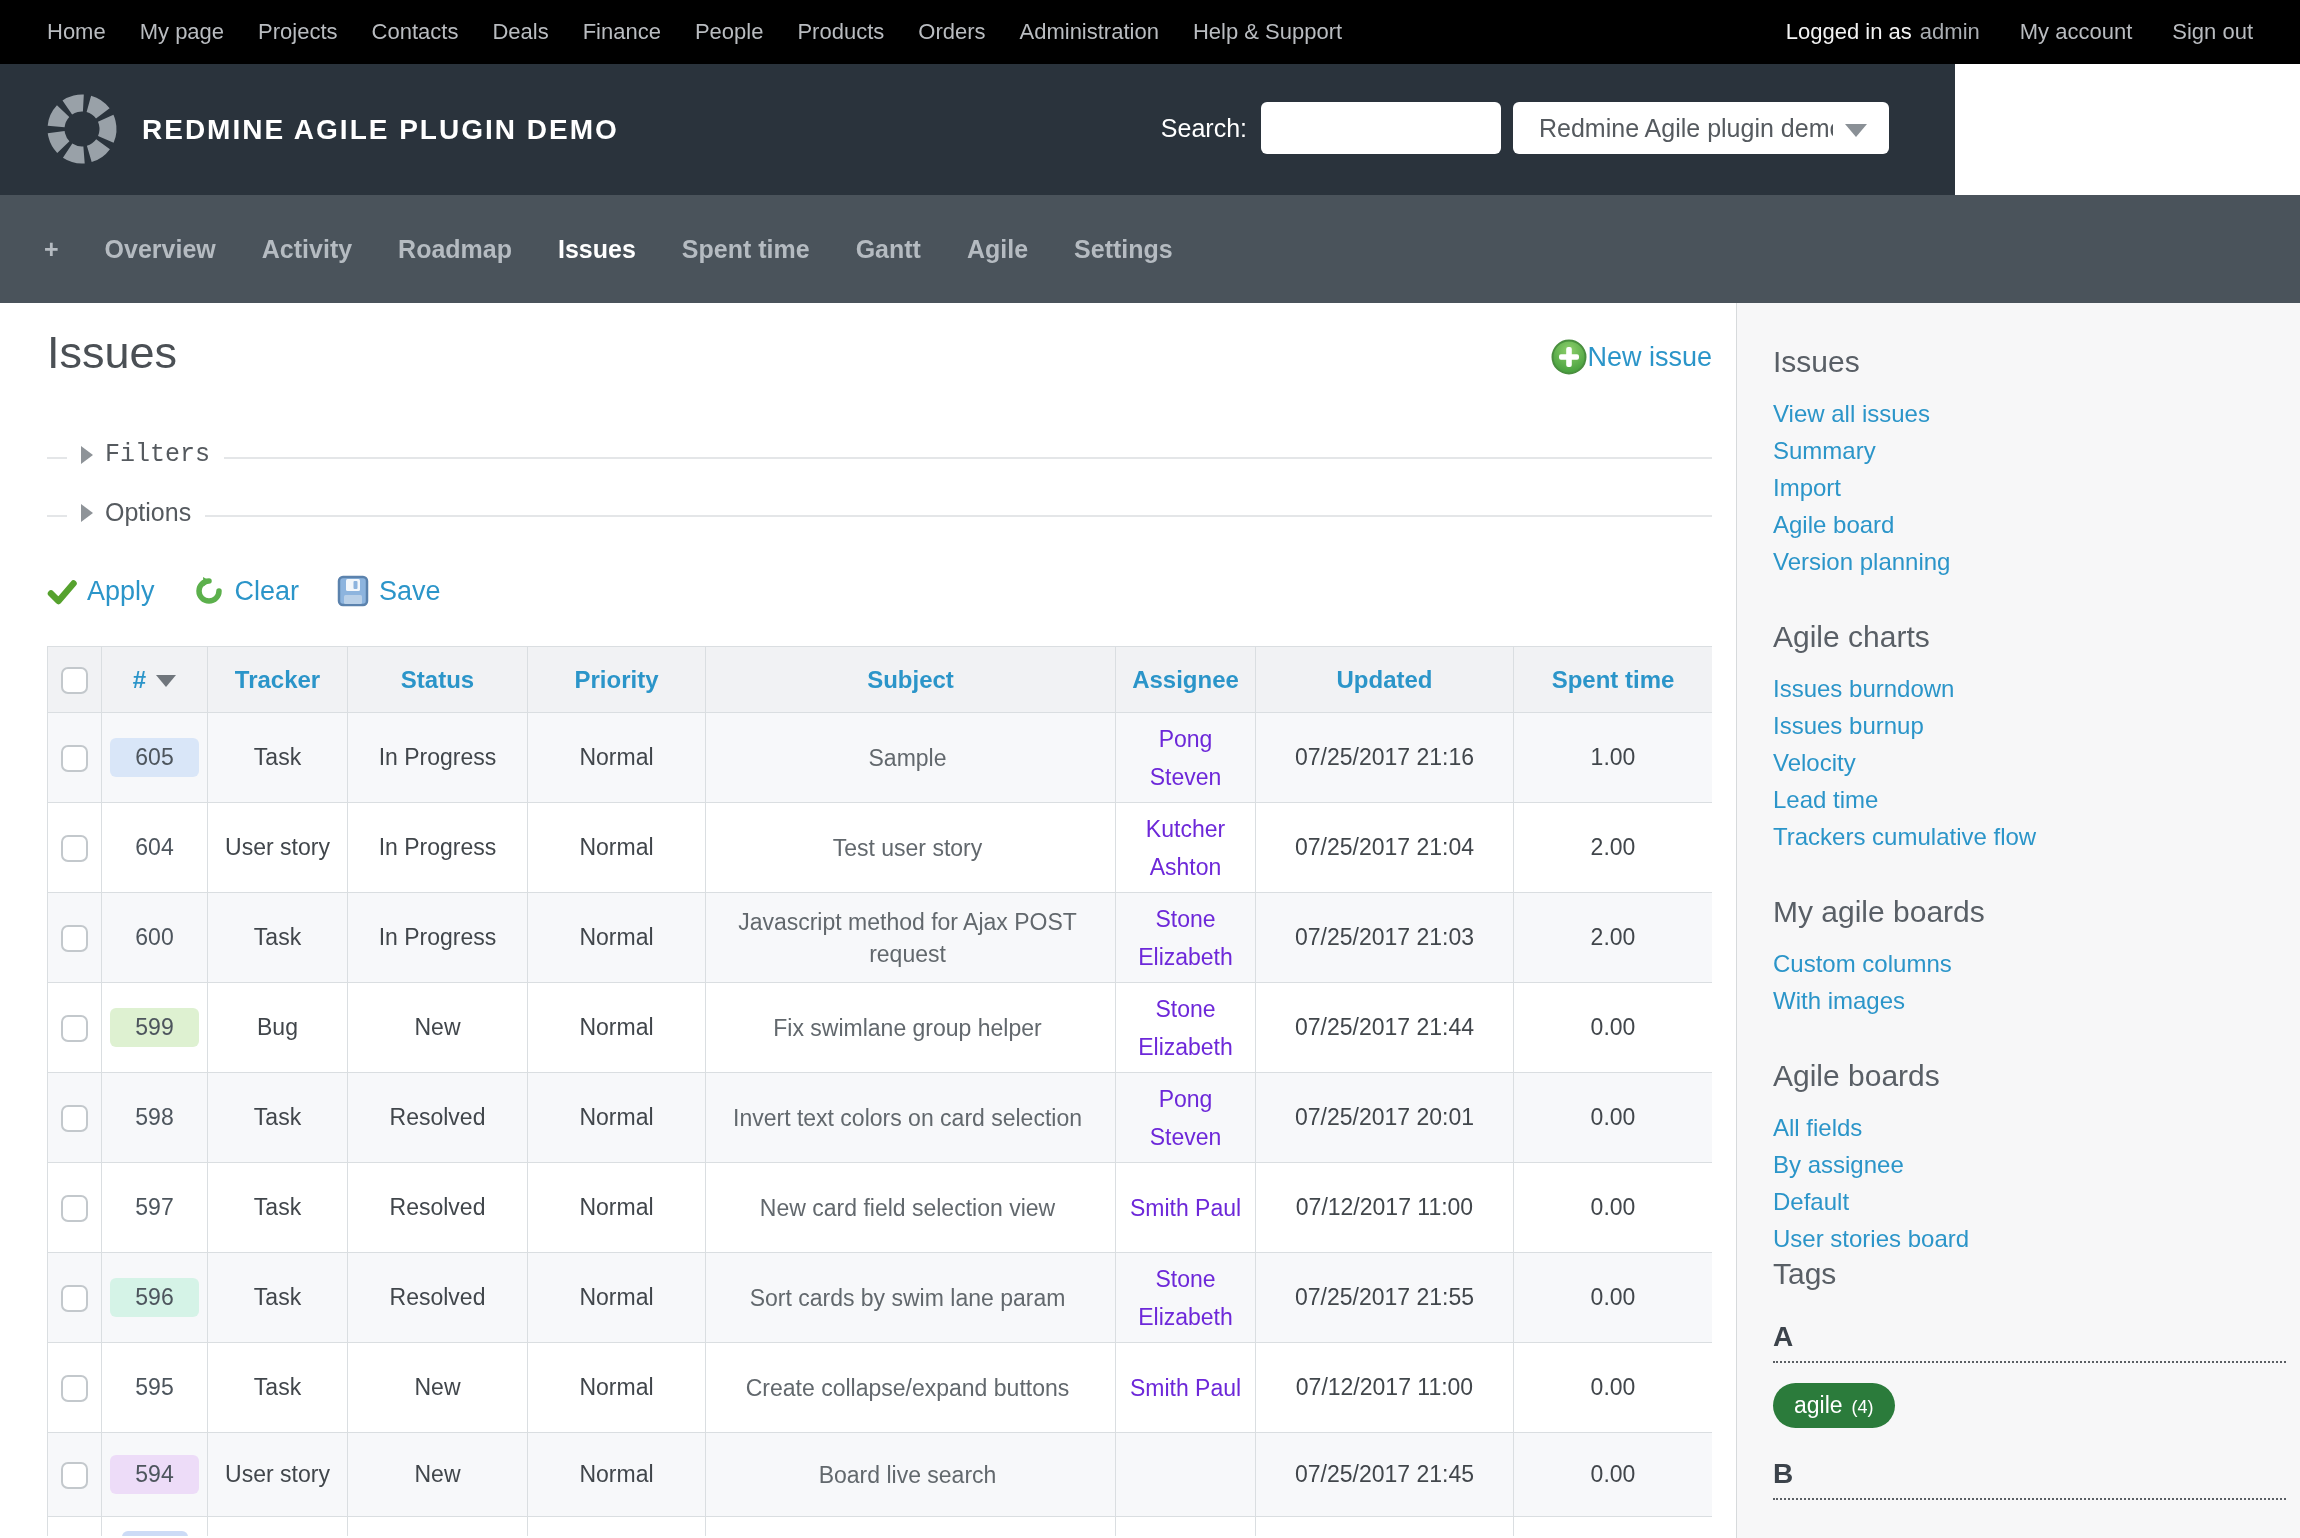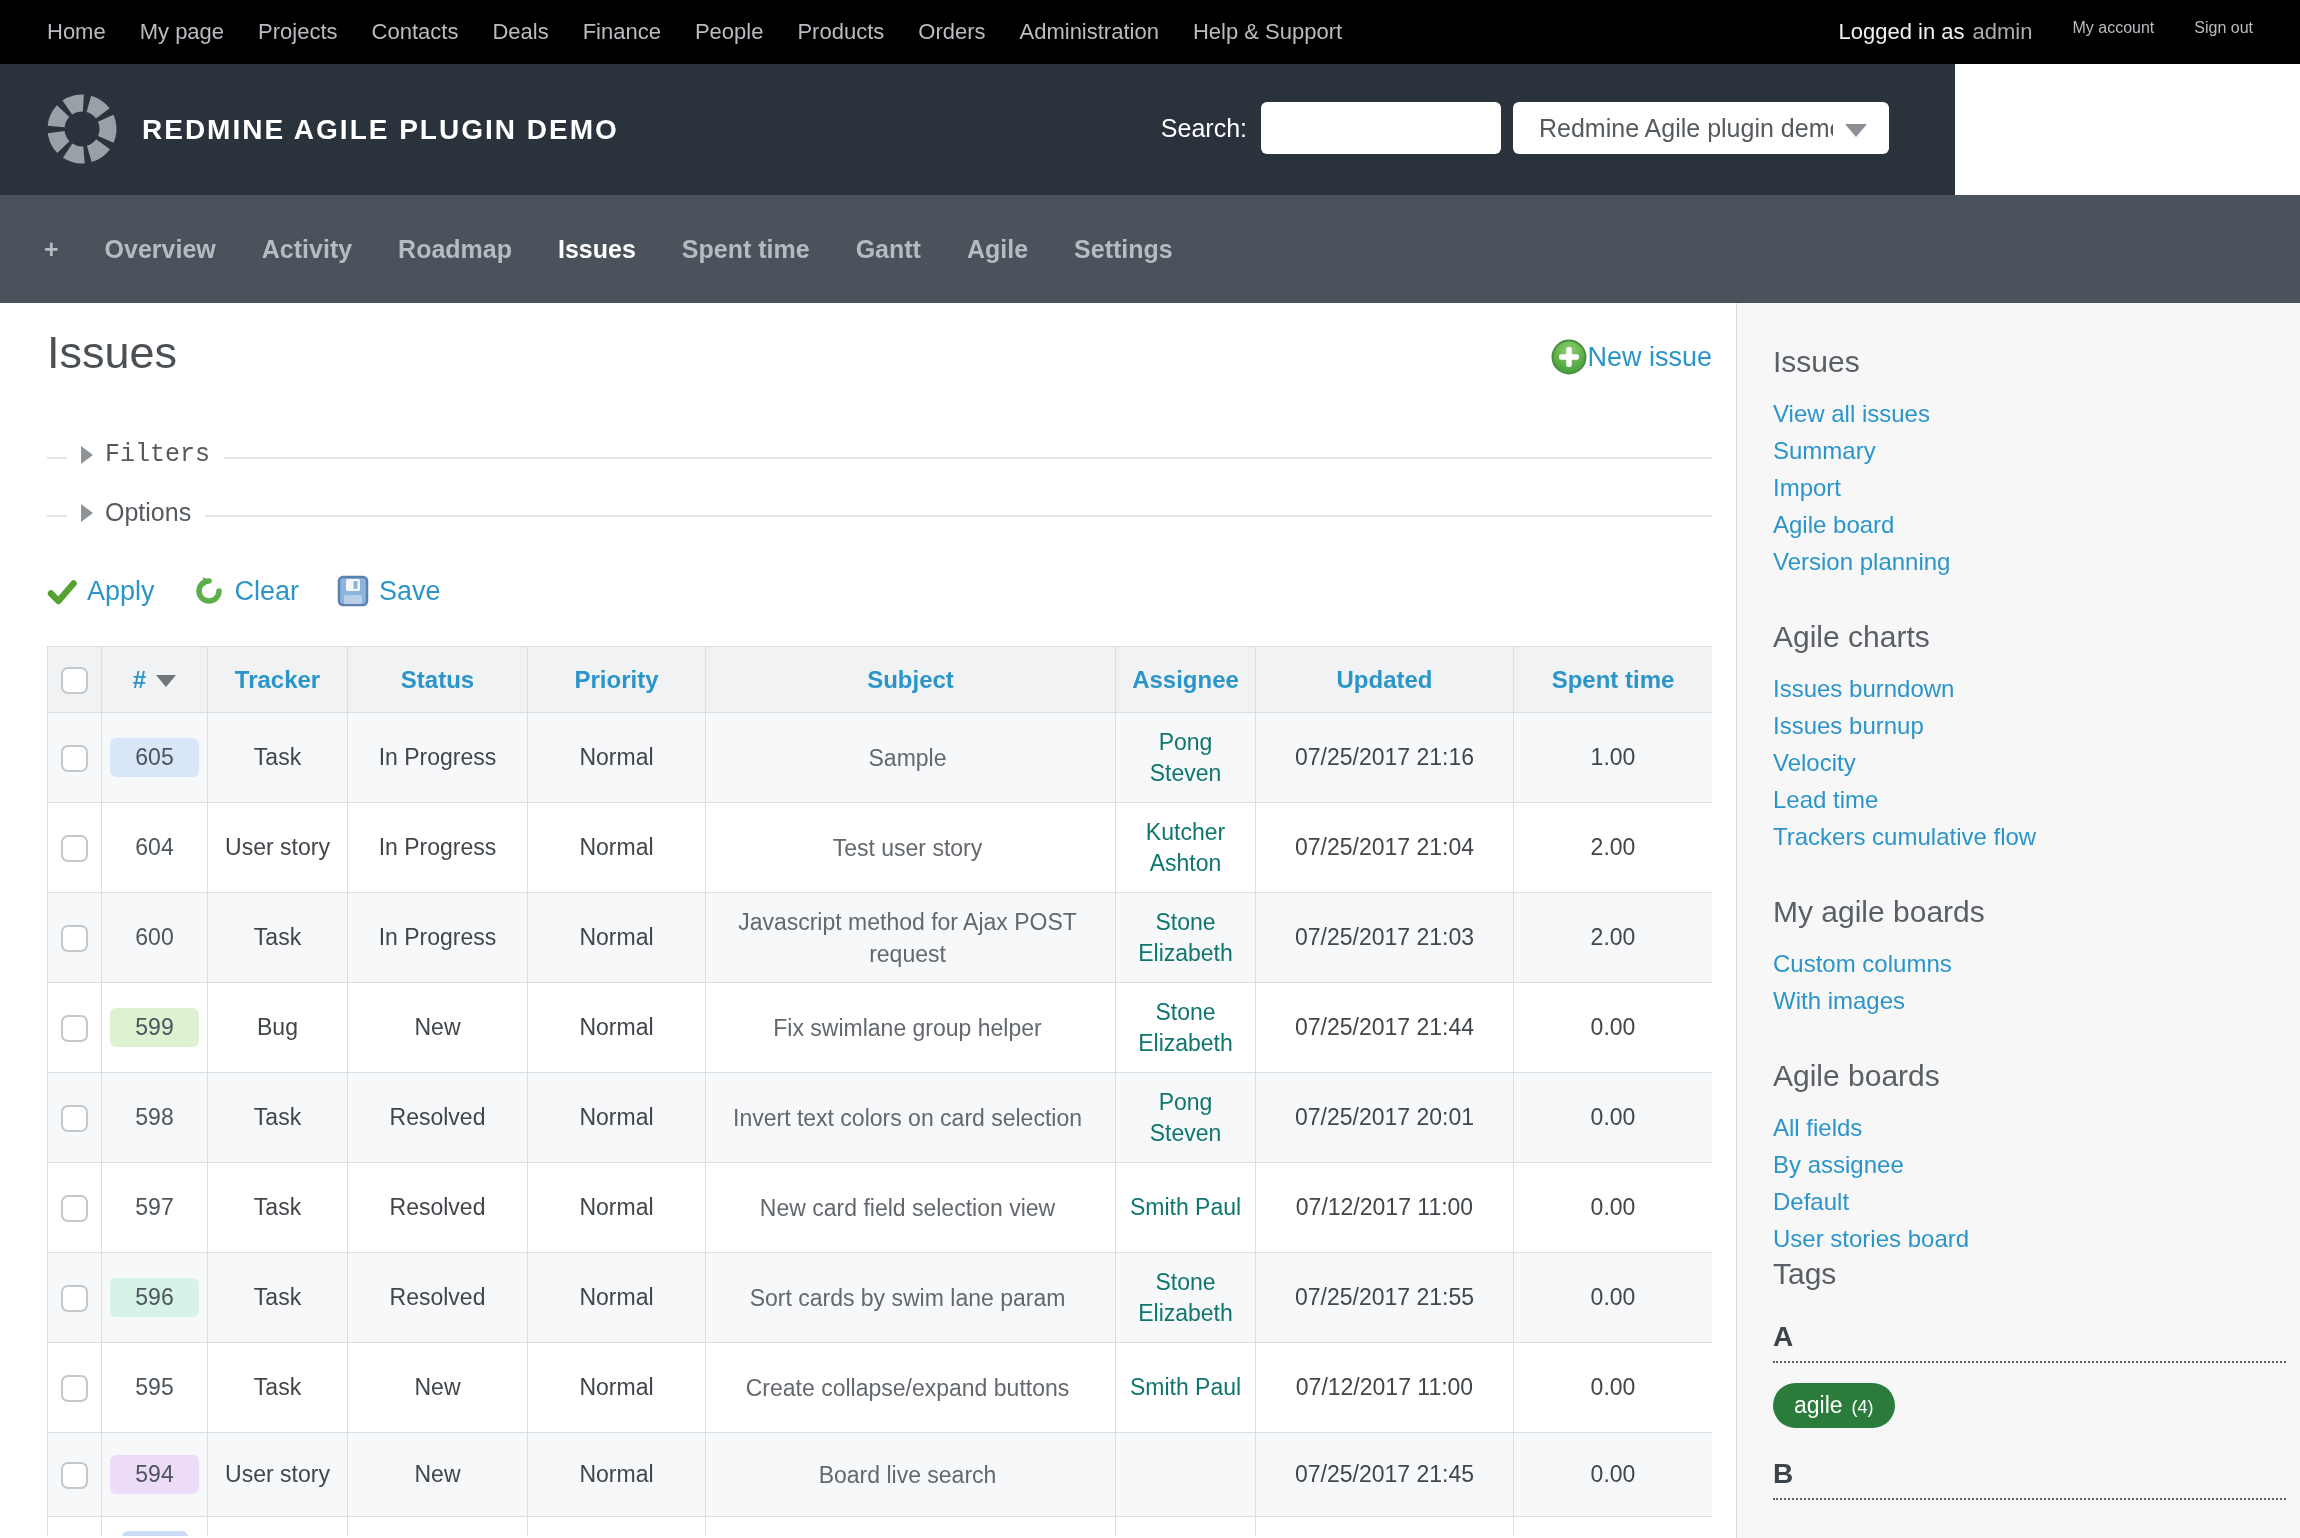--- a/index.html
+++ b/index.html
@@ -7,21 +7,21 @@
     font-family:"Liberation Sans", sans-serif; }
 
   
   .topbar { position:absolute; left:0; top:0; width:2300px; height:64px; background:#000;
     display:flex; align-items:center; justify-content:space-between; padding:0 47px; }
   .topbar-menu { display:flex; gap:34px; }
   .topbar-item { color:#b9bcc0; font-size:22px; cursor:pointer; }
   .topbar-right { display:flex; gap:40px; align-items:flex-start; }
   .logged-in { color:#f2f2f2; font-size:22px; }
   .logged-in .username { color:#a9adb2; margin-left:8px; }
-  .topbar-link { color:#b9bcc0; font-size:16px; cursor:pointer; }
+  .topbar-link { color:#b9bcc0; font-size:22px; cursor:pointer; }
 
   
   .header { position:absolute; left:0; top:64px; width:1955px; height:131px; background:#2a333c; }
   .logo { position:absolute; left:44px; top:27px; width:76px; height:76px; }
   .app-title { position:absolute; left:142px; top:50px; color:#fff; font-size:28px;
     font-weight:bold; letter-spacing:2px; }
   .search-area { position:absolute; right:66px; top:38px; display:flex; align-items:center; }
   .search-label { color:#fff; font-size:25px; margin-right:14px; }
   .search-input { width:240px; height:52px; border:none; border-radius:6px; background:#fff;
     font-size:24px; padding:0 14px; outline:none; }
@@ -67,21 +67,21 @@
   th { color:#2b95c9; font-size:24px; font-weight:bold; }
   th .th-wrap { display:flex; align-items:center; justify-content:center; gap:10px; }
   .sort-arrow { width:0; height:0; border-left:10px solid transparent; border-right:10px solid transparent;
     border-top:12px solid #70767c; margin-top:3px; }
   tbody tr { height:90px; background:#fff; }
   tbody tr.alt { background:#f7f8fa; }
   tbody tr.short { height:84px; }
   tbody tr.partial { height:44px; }
   td { font-size:23px; color:#41464b; }
   td.cell-subject { text-align:left; padding:8px 24px 8px 18px; color:#62686d; line-height:32px; }
-  td.cell-assignee { color:#0f766e; line-height:31px; padding:4px 8px; }
+  td.cell-assignee { color:#6d28d9; line-height:38px; padding:4px 8px; }
   td.cell-updated { white-space:nowrap; }
   td.cell-id { color:#4d555d; }
   .id-pill { display:inline-block; padding:6px 25px; border-radius:6px; min-width:56px; }
   .partial-pill { display:inline-block; width:66px; height:44px; border-radius:6px; margin-top:14px; }
   input.cb { appearance:none; -webkit-appearance:none; width:27px; height:27px; border:2px solid #c3c8cc;
     border-radius:7px; background:#fff; cursor:pointer; display:inline-block; vertical-align:middle; }
 
   
   .sb-section h3 { font-size:30px; color:#595f66; font-weight:400; margin-bottom:16px; }
   .sb-section { margin-top:40px; }

